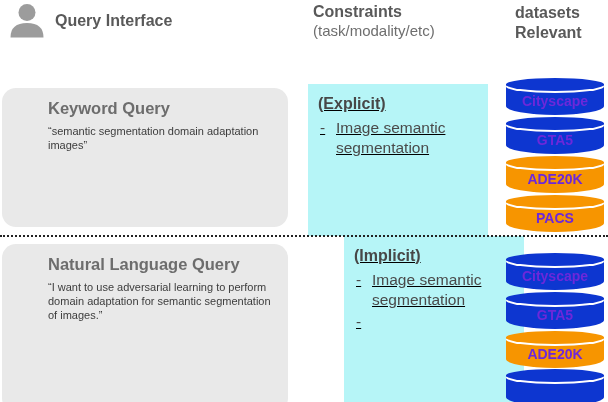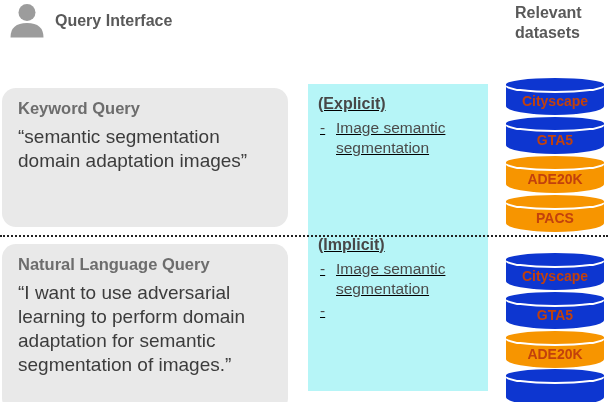--- a/index.html
+++ b/index.html
@@ -16,48 +16,48 @@
   .hdr-constraints { position:absolute; left:313px; top:3px; }
   .hdr-constraints .t { font-weight:bold; font-size:16px; color:#595959; }
   .hdr-constraints .s { font-size:15px; color:#6e6e6e; margin-top:1px; }
 
   .hdr-datasets { position:absolute; left:515px; top:3px; font-weight:bold;
     font-size:16px; color:#595959; line-height:1.22; }
 
   
   .cyan { position:absolute; left:308px; width:180px; background:#b6f5f7; }
   .cyan.r1 { top:84px; height:152px; }
-  .cyan.r2 { top:225px; height:166px; }
+  .cyan.r2 { top:236px; height:166px;margin-left:36px; }
   .cyan-inner { padding:11px 8px 0 10px;text-decoration:underline; }
   .c-title { font-weight:bold; font-size:16px; color:#474747; margin-bottom:5px; }
   .bullet { display:flex; font-size:15.5px; color:#4a4a4a; line-height:1.28; margin-top:2px; }
   .bullet .dash { width:16px; flex:none; padding-left:2px; }
 
   
   .dotline { position:absolute; left:0; right:0; top:235px; height:0;
     border-top:2px dotted #222; }
 
   
   .graybox { position:absolute; left:2px; width:286px; background:#e9e9e9; border-radius:14px; }
   .gb1 { top:88px; height:139px; }
   .gb2 { top:244px; height:168px; }
-  .gb-inner { padding:11px 13px 0 16px; }
+  .gb-inner { padding:11px 13px 0 6px;margin-left:40px; }
   .q-title { font-size:16.5px; font-weight:bold; color:#6d6d6d; margin-bottom:7px; }
-  .q-text { font-size:19px; color:#3c3c3c; line-height:1.26; }
+  .q-text { font-size:11px; color:#3c3c3c; line-height:1.26; }
 
   
   .cylinder { position:absolute; left:506px; width:98px; height:37px; }
   .cylinder[data-color="blue"]   { --c:#0d36d0; }
   .cylinder[data-color="orange"] { --c:#f79500; }
   .cyl-top  { position:absolute; left:0; right:0; top:0; height:13px; border-radius:50%;
               background:var(--c); box-shadow:0 2px 0 #ffffff; z-index:2; }
   .cyl-body { position:absolute; left:0; right:0; top:6px; bottom:0; background:var(--c);
               border-radius:0 0 49px 49px / 0 0 9px 9px; z-index:1; }
   .cyl-label{ position:absolute; left:0; right:0; top:15px; text-align:center;
-              color:#c2410c; font-weight:bold; font-size:14px; z-index:3; }
+              color:#6d28d9; font-weight:bold; font-size:14px; z-index:3; }
 </style>
 </head>
 <body>
 
 <div class="canvas">
 
   <div class="cyan r1">
     <div class="cyan-inner">
       <div class="c-title">(Explicit)</div>
       <div class="bullet">
@@ -83,24 +83,28 @@
   <div class="dotline"></div>
 
   <div class="hdr-left">
     <svg class="person-svg" width="38" height="35" viewBox="0 0 38 35">
       <circle cx="19" cy="9.5" r="8.5" fill="#9c9c9c"></circle>
       <path d="M2.5 34.5 q0 -14.5 16.5 -14.5 q16.5 0 16.5 14.5 z" fill="#9c9c9c"></path>
     </svg>
     <span class="title">Query Interface</span>
   </div>
 
+  <div class="hdr-constraints">
+    <div class="t">Constraints</div>
+    <div class="s">(task/modality/etc)</div>
+  </div>
 
   <div class="hdr-datasets">
+    <div>datasets</div>
     <div>Relevant</div>
-    <div>datasets</div>
   </div>
 
   <div class="graybox gb1">
     <div class="gb-inner">
       <div class="q-title">Keyword Query</div>
       <div class="q-text">“semantic segmentation domain adaptation images”</div>
     </div>
   </div>
 
   <div class="graybox gb2">

